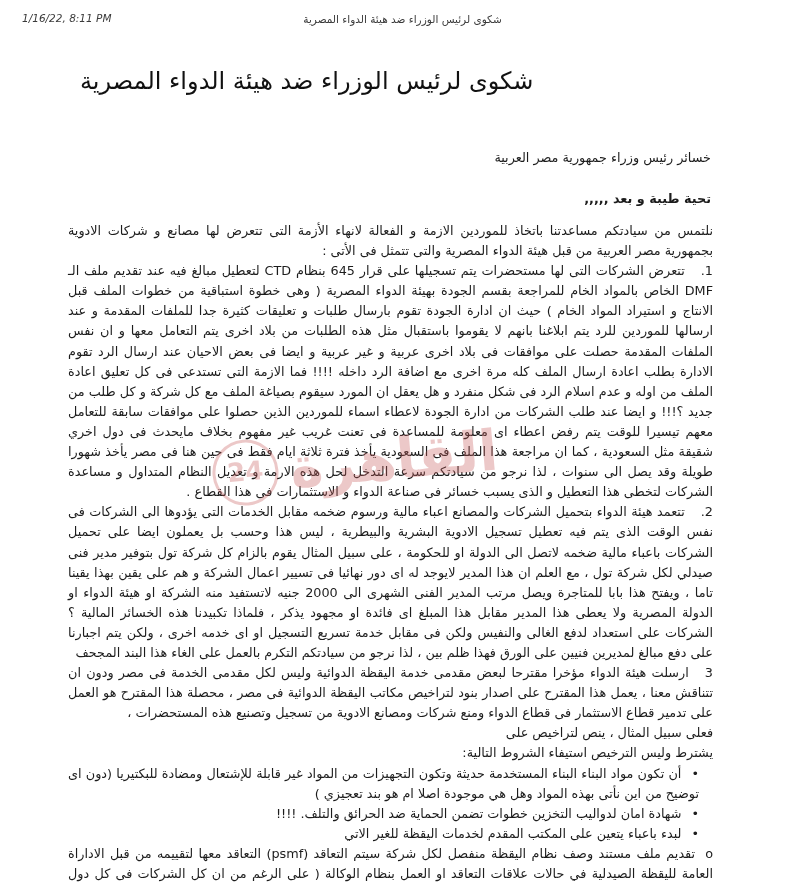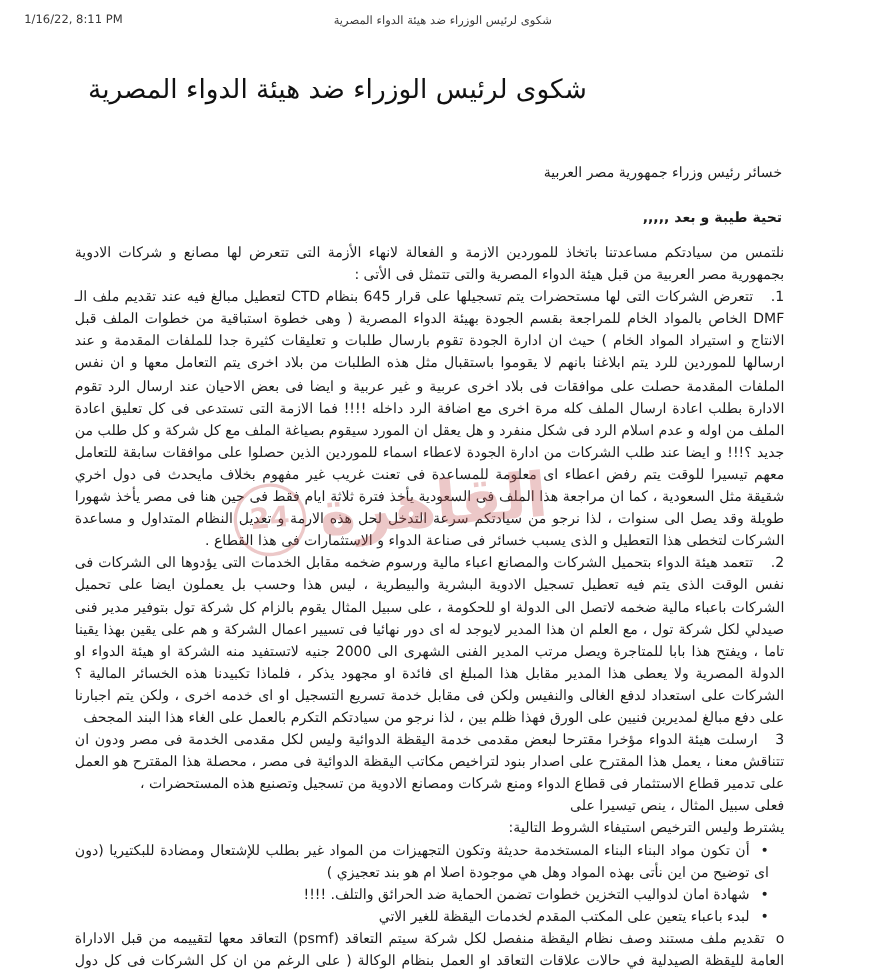--- a/index.html
+++ b/index.html
@@ -2,21 +2,21 @@
 <html lang="ar"><head>
 <meta charset="utf-8">
 <style>
   html,body{margin:0;padding:0;}
   body{
     width:805px;height:886px;background:#ffffff;position:relative;overflow:hidden;
     font-family:"DejaVu Sans","Liberation Sans",sans-serif;color:#1c1c1c;
   }
   
   .print-header{position:absolute;top:0;left:0;right:0;height:30px;font-size:10.5px;color:#3a3a3a;}
-  .ph-date{position:absolute;left:22px;top:12px;direction:ltr;}
+  .ph-date{position:absolute;left:22px;top:12px;direction:ltr;font-style:italic;}
   .ph-title{position:absolute;left:0;right:0;top:13px;text-align:center;direction:rtl;}
   
   .content{
     position:absolute;top:0;left:68px;width:645px;height:886px;
     direction:rtl;font-size:12.8px;line-height:20.1px;
   }
   .doc-title{
     position:absolute;top:64px;left:12px;margin:0;
     font-size:24px;line-height:34px;font-weight:400;direction:rtl;white-space:nowrap;color:#111;
   }
@@ -60,24 +60,24 @@
     <div class="body-flow">
 
       <p class="para">نلتمس من سيادتكم مساعدتنا باتخاذ للموردين الازمة و الفعالة لانهاء الأزمة التى تتعرض لها مصانع و شركات الادوية بجمهورية مصر العربية من قبل هيئة الدواء المصرية والتى تتمثل فى الأتى :</p>
 
       <p class="para item"><span class="marker">1.</span><span>تتعرض الشركات التى لها مستحضرات يتم تسجيلها على قرار 645 بنظام CTD لتعطيل مبالغ فيه عند تقديم ملف الـ DMF الخاص بالمواد الخام للمراجعة بقسم الجودة بهيئة الدواء المصرية ( وهى خطوة استباقية من خطوات الملف قبل الانتاج و استيراد المواد الخام ) حيث ان ادارة الجودة تقوم بارسال طلبات و تعليقات كثيرة جدا للملفات المقدمة و عند ارسالها للموردين للرد يتم ابلاغنا بانهم لا يقوموا باستقبال مثل هذه الطلبات من بلاد اخرى يتم التعامل معها و ان نفس الملفات المقدمة حصلت على موافقات فى بلاد اخرى عربية و غير عربية و ايضا فى بعض الاحيان عند ارسال الرد تقوم الادارة بطلب اعادة ارسال الملف كله مرة اخرى مع اضافة الرد داخله !!!! فما الازمة التى تستدعى فى كل تعليق اعادة الملف من اوله و عدم اسلام الرد فى شكل منفرد و هل يعقل ان المورد سيقوم بصياغة الملف مع كل شركة و كل طلب من جديد ؟!!! و ايضا عند طلب الشركات من ادارة الجودة لاعطاء اسماء للموردين الذين حصلوا على موافقات سابقة للتعامل معهم تيسيرا للوقت يتم رفض اعطاء اى معلومة للمساعدة فى تعنت غريب غير مفهوم بخلاف مايحدث فى دول اخري شقيقة مثل السعودية ، كما ان مراجعة هذا الملف فى السعودية يأخذ فترة ثلاثة ايام فقط فى حين هنا فى مصر يأخذ شهورا طويلة وقد يصل الى سنوات ، لذا نرجو من سيادتكم سرعة التدخل لحل هذه الارمة و تعديل النظام المتداول و مساعدة الشركات لتخطى هذا التعطيل و الذى يسبب خسائر فى صناعة الدواء و الاستثمارات فى هذا القطاع .</span></p>
 
       <p class="para item"><span class="marker">2.</span><span>تتعمد هيئة الدواء بتحميل الشركات والمصانع اعباء مالية ورسوم ضخمه مقابل الخدمات التى يؤدوها الى الشركات فى نفس الوقت الذى يتم فيه تعطيل تسجيل الادوية البشرية والبيطرية ، ليس هذا وحسب بل يعملون ايضا على تحميل الشركات باعباء مالية ضخمه لاتصل الى الدولة او للحكومة ، على سبيل المثال يقوم بالزام كل شركة تول بتوفير مدير فنى صيدلي لكل شركة تول ، مع العلم ان هذا المدير لايوجد له اى دور نهائيا فى تسيير اعمال الشركة و هم على يقين بهذا يقينا تاما ، ويفتح هذا بابا للمتاجرة ويصل مرتب المدير الفنى الشهرى الى 2000 جنيه لاتستفيد منه الشركة او هيئة الدواء او الدولة المصرية ولا يعطى هذا المدير مقابل هذا المبلغ اى فائدة او مجهود يذكر ، فلماذا تكبيدنا هذه الخسائر المالية ؟ الشركات على استعداد لدفع الغالى والنفيس ولكن فى مقابل خدمة تسريع التسجيل او اى خدمه اخرى ، ولكن يتم اجبارنا على دفع مبالغ لمديرين فنيين على الورق فهذا ظلم بين ، لذا نرجو من سيادتكم التكرم بالعمل على الغاء هذا البند المجحف</span></p>
 
       <p class="para item"><span class="marker">3</span><span>ارسلت هيئة الدواء مؤخرا مقترحا لبعض مقدمى خدمة اليقظة الدوائية وليس لكل مقدمى الخدمة فى مصر ودون ان تتناقش معنا ، يعمل هذا المقترح على اصدار بنود لتراخيص مكاتب اليقظة الدوائية فى مصر ، محصلة هذا المقترح هو العمل على تدمير قطاع الاستثمار فى قطاع الدواء ومنع شركات ومصانع الادوية من تسجيل وتصنيع هذه المستحضرات ،</span></p>
 
-      <p class="para">فعلى سبيل المثال ، ينص تيسيرا على</p>
+      <p class="para">فعلى سبيل المثال ، ينص لتراخيص على</p>
       <p class="para">يشترط وليس الترخيص استيفاء الشروط التالية:</p>
 
-      <p class="para bullet"><span class="marker">•</span><span>أن تكون مواد البناء البناء المستخدمة حديثة وتكون التجهيزات من المواد غير بطلب للإشتعال ومضادة للبكتيريا (دون اى توضيح من اين نأتى بهذه المواد وهل هي موجودة اصلا ام هو بند تعجيزي )</span></p>
+      <p class="para bullet"><span class="marker">•</span><span>أن تكون مواد البناء البناء المستخدمة حديثة وتكون التجهيزات من المواد غير قابلة للإشتعال ومضادة للبكتيريا (دون اى توضيح من اين نأتى بهذه المواد وهل هي موجودة اصلا ام هو بند تعجيزي )</span></p>
 
       <p class="para bullet"><span class="marker">•</span><span>شهادة امان لدواليب التخزين خطوات تضمن الحماية ضد الحرائق والتلف. !!!!</span></p>
 
       <p class="para bullet"><span class="marker">•</span><span>لبدء باعباء يتعين على المكتب المقدم لخدمات اليقظة للغير الاتي</span></p>
 
       <p class="para obullet"><span class="marker">o</span><span>تقديم ملف مستند وصف نظام اليقظة منفصل لكل شركة سيتم التعاقد (psmf) التعاقد معها لتقييمه من قبل الاداراة العامة لليقظة الصيدلية في حالات علاقات التعاقد او العمل بنظام الوكالة ( على الرغم من ان كل الشركات فى كل دول العالم تقدم نظام يقظة واحد لكل الشركات المتعاقدة معها وهذا هو النظام الحالى السارى فى مصر ، فلم التغيير والتخنيق؟؟!!! )</span></p>
 
     </div>
 
     <div class="watermark" style="color: rgb(200, 90, 90);">

